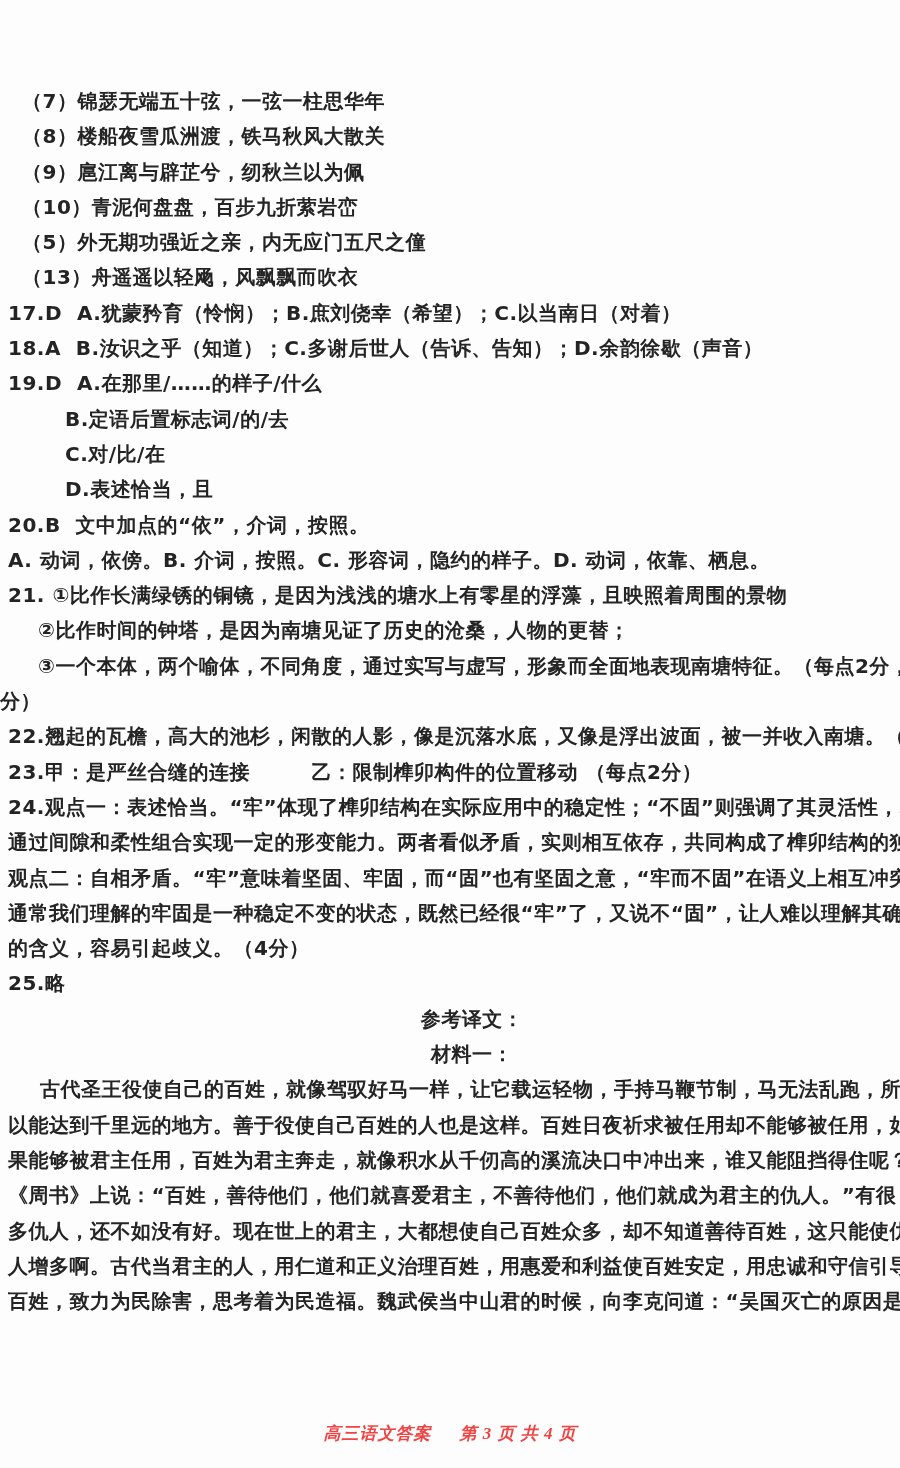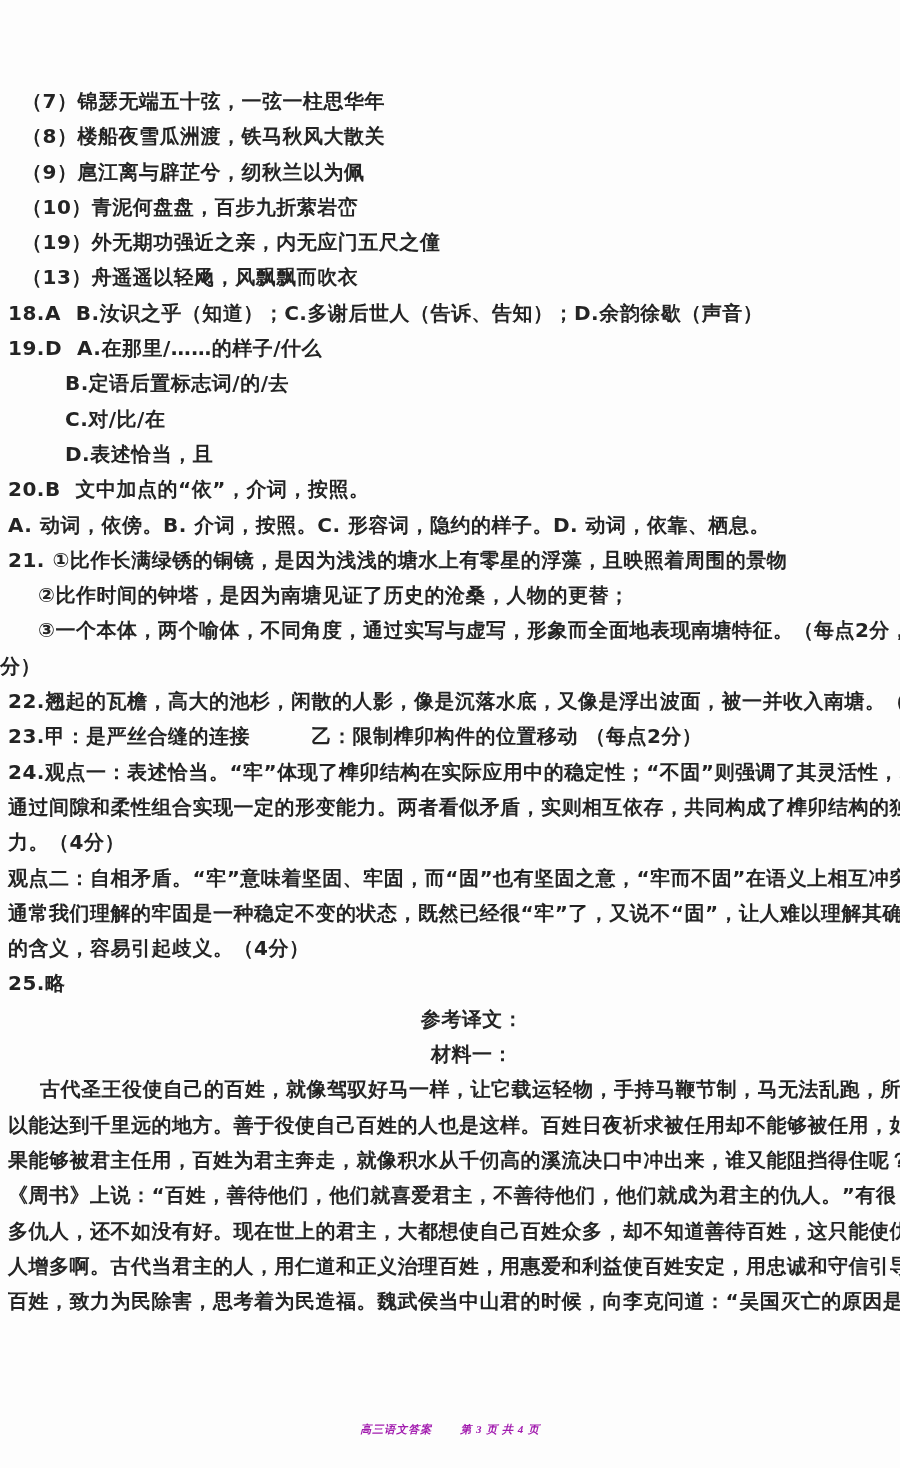--- a/index.html
+++ b/index.html
@@ -43,54 +43,54 @@
   
   .line.para { padding-left: 0; }
   .footer {
     position: absolute;
     top: 1422px;
     left: 0; right: 0;
     text-align: center;
     font-family: "Liberation Serif", serif;
     font-style: italic;
     font-weight: 600;
-    font-size: 11px;
-    color: #a21caf;
+    font-size: 17px;
+    color: #ef4444;
     letter-spacing: 1px;
   }
   .footer .doc-title { margin-right: 28px; }
 </style>
 </head>
 <body>
 
 <div class="page">
   <div class="content">
 
   <div class="line poem">（7）锦瑟无端五十弦，一弦一柱思华年</div>
       <div class="line poem">（8）楼船夜雪瓜洲渡，铁马秋风大散关</div>
       <div class="line poem">（9）扈江离与辟芷兮，纫秋兰以为佩</div>
       <div class="line poem">（10）青泥何盘盘，百步九折萦岩峦</div>
-      <div class="line poem">（19）外无期功强近之亲，内无应门五尺之僮</div>
+      <div class="line poem">（5）外无期功强近之亲，内无应门五尺之僮</div>
       <div class="line poem">（13）舟遥遥以轻飏，风飘飘而吹衣</div>
+      <div class="line ans">17.D  A.犹蒙矜育（怜悯）；B.庶刘侥幸（希望）；C.以当南日（对着）</div>
       <div class="line ans">18.A  B.汝识之乎（知道）；C.多谢后世人（告诉、告知）；D.余韵徐歇（声音）</div>
       <div class="line ans">19.D  A.在那里/……的样子/什么</div>
       <div class="line sub">B.定语后置标志词/的/去</div>
       <div class="line sub">C.对/比/在</div>
       <div class="line sub">D.表述恰当，且</div>
       <div class="line ans">20.B  文中加点的“依”，介词，按照。</div>
       <div class="line ans">A. 动词，依傍。B. 介词，按照。C. 形容词，隐约的样子。D. 动词，依靠、栖息。</div>
       <div class="line ans">21. ①比作长满绿锈的铜镜，是因为浅浅的塘水上有零星的浮藻，且映照着周围的景物</div>
       <div class="line sub2">②比作时间的钟塔，是因为南塘见证了历史的沧桑，人物的更替；</div>
       <div class="line sub2">③一个本体，两个喻体，不同角度，通过实写与虚写，形象而全面地表现南塘特征。（每点2分，共6</div>
       <div class="line hang">分）</div>
       <div class="line ans">22.翘起的瓦檐，高大的池杉，闲散的人影，像是沉落水底，又像是浮出波面，被一并收入南塘。（3分）</div>
       <div class="line ans">23.甲：是严丝合缝的连接　　　乙：限制榫卯构件的位置移动 （每点2分）</div>
       <div class="line ans">24.观点一：表述恰当。“牢”体现了榫卯结构在实际应用中的稳定性；“不固”则强调了其灵活性，即</div>
       <div class="line para">通过间隙和柔性组合实现一定的形变能力。两者看似矛盾，实则相互依存，共同构成了榫卯结构的独特魅</div>
-      <div class="line para">力。（4分）</div>
       <div class="line para">观点二：自相矛盾。“牢”意味着坚固、牢固，而“固”也有坚固之意，“牢而不固”在语义上相互冲突。</div>
       <div class="line para">通常我们理解的牢固是一种稳定不变的状态，既然已经很“牢”了，又说不“固”，让人难以理解其确切</div>
       <div class="line para">的含义，容易引起歧义。（4分）</div>
       <div class="line ans">25.略</div>
       <div class="line ref">参考译文：</div>
       <div class="line ref">材料一：</div>
       <div class="line para-first">古代圣王役使自己的百姓，就像驾驭好马一样，让它载运轻物，手持马鞭节制，马无法乱跑，所</div>
       <div class="line para">以能达到千里远的地方。善于役使自己百姓的人也是这样。百姓日夜祈求被任用却不能够被任用，如</div>
       <div class="line para">果能够被君主任用，百姓为君主奔走，就像积水从千仞高的溪流决口中冲出来，谁又能阻挡得住呢？</div>
       <div class="line para">《周书》上说：“百姓，善待他们，他们就喜爱君主，不善待他们，他们就成为君主的仇人。”有很</div>

